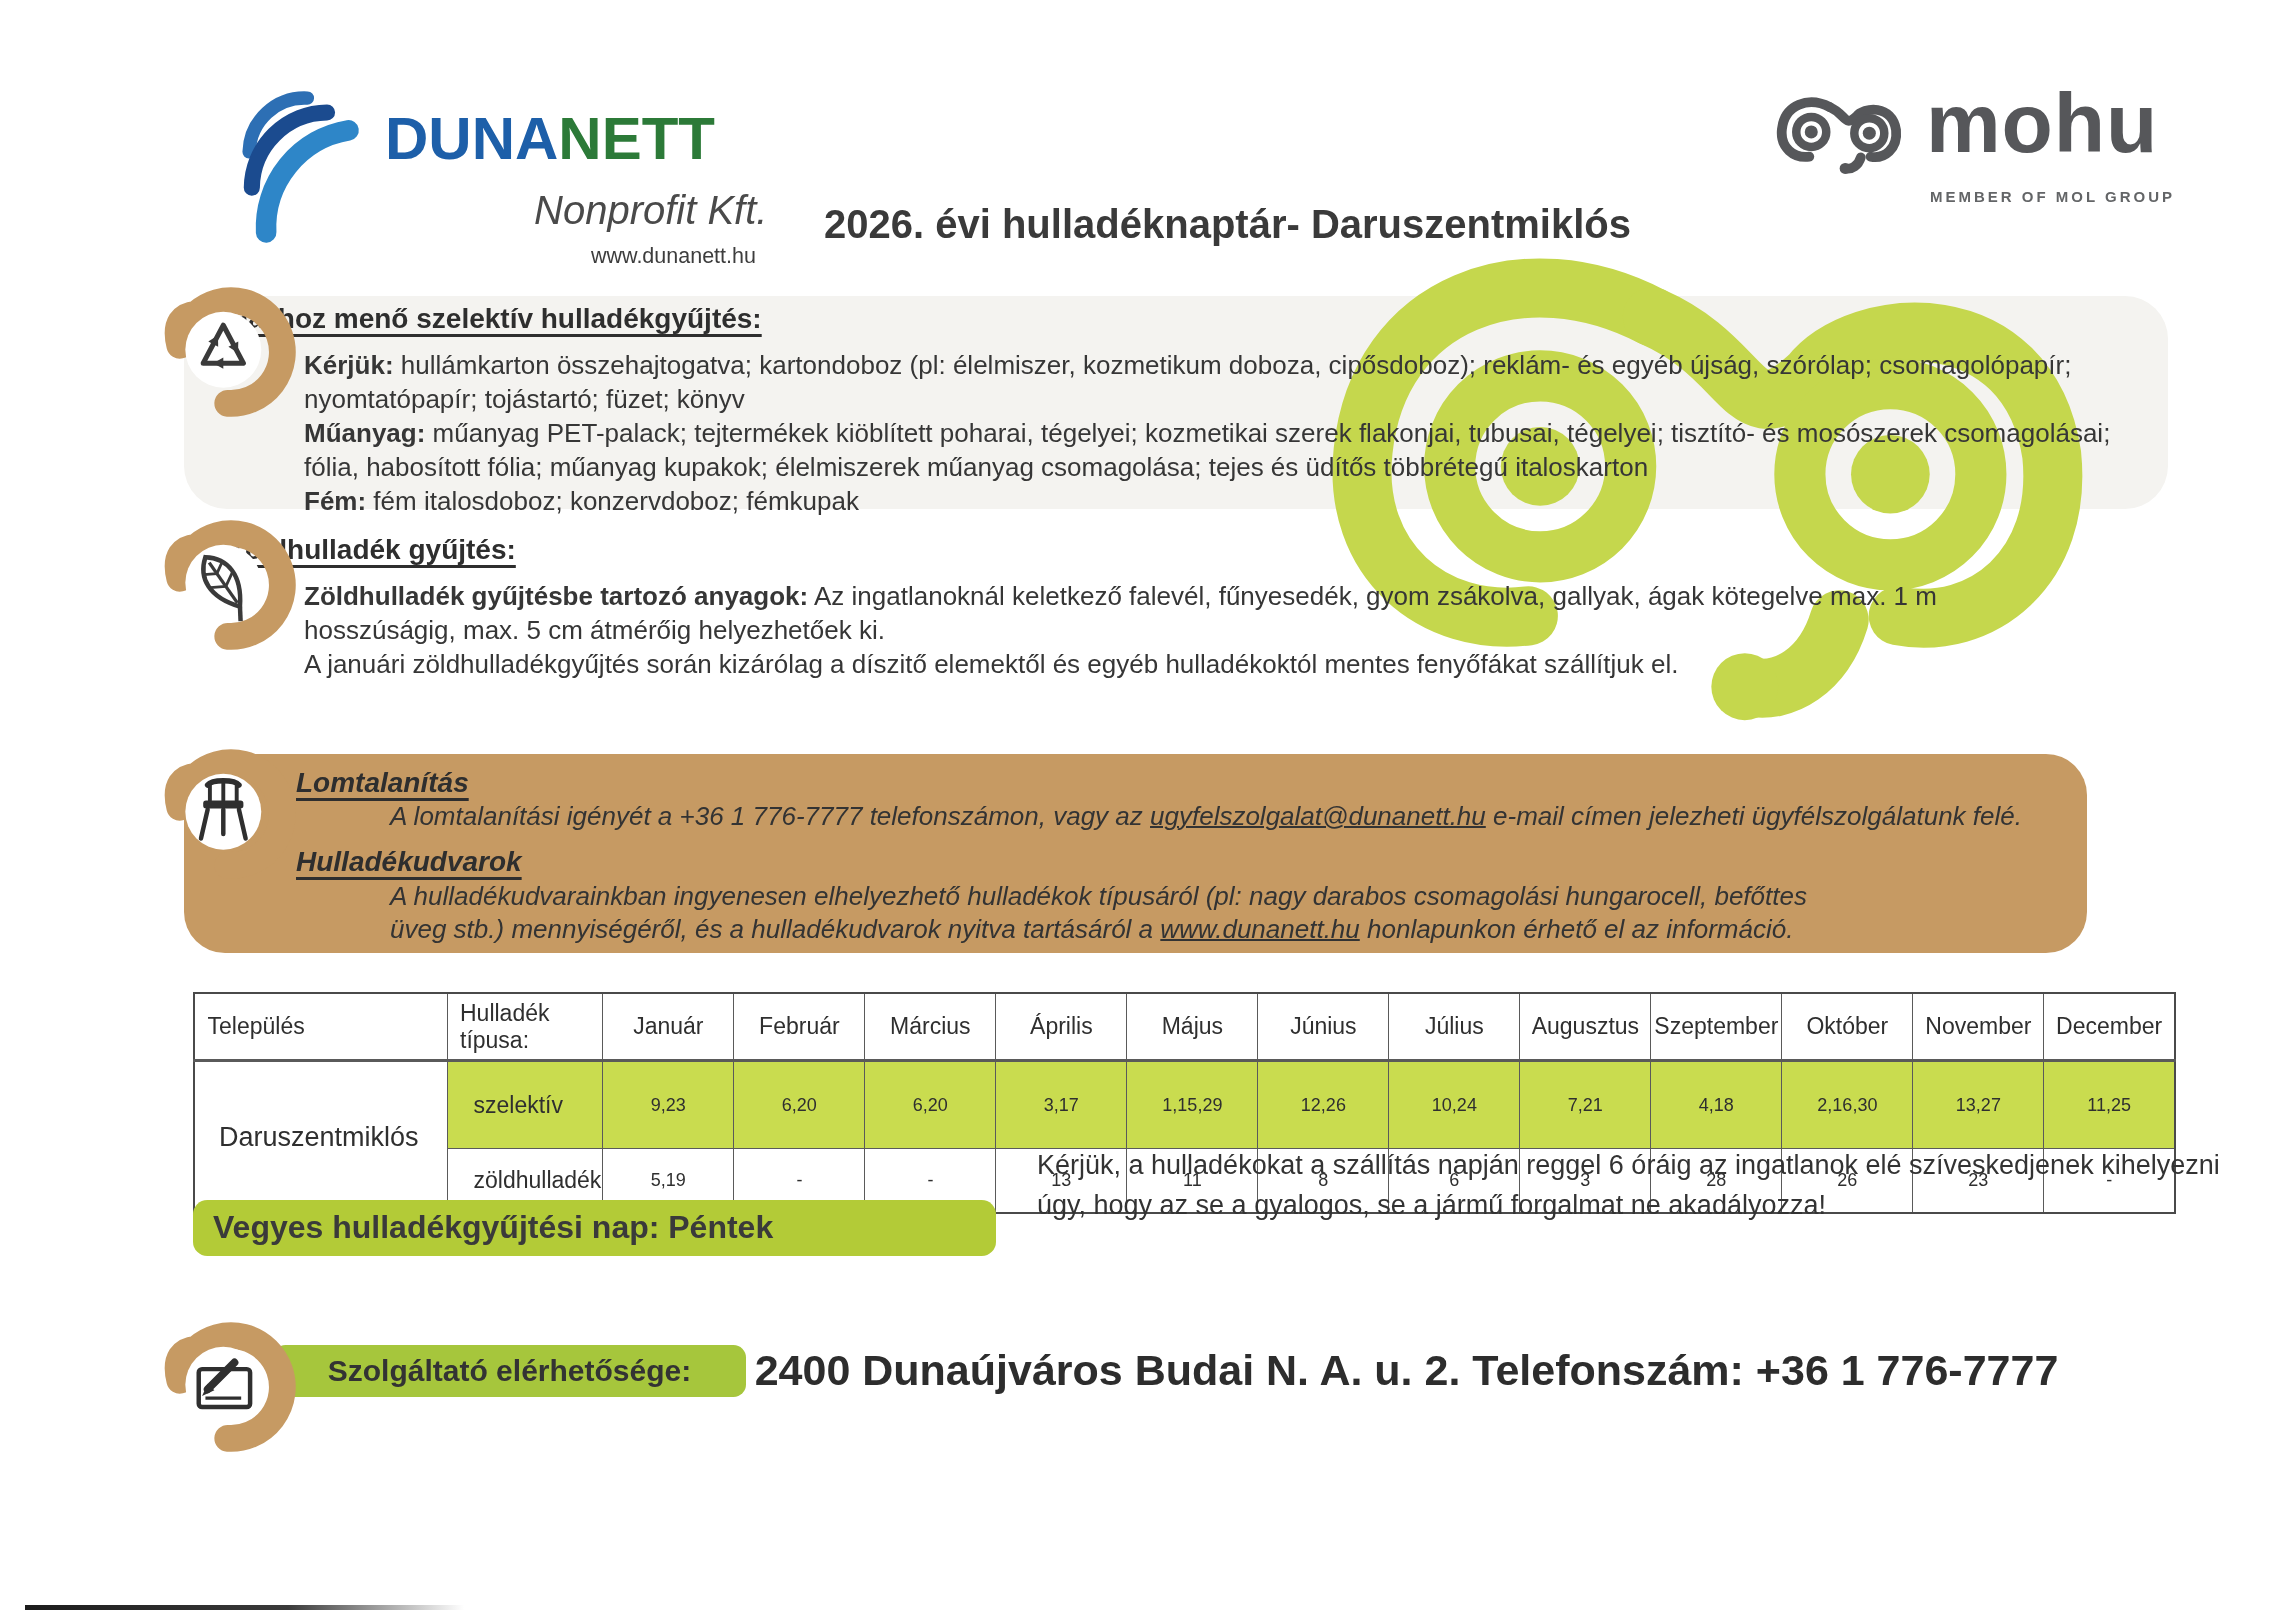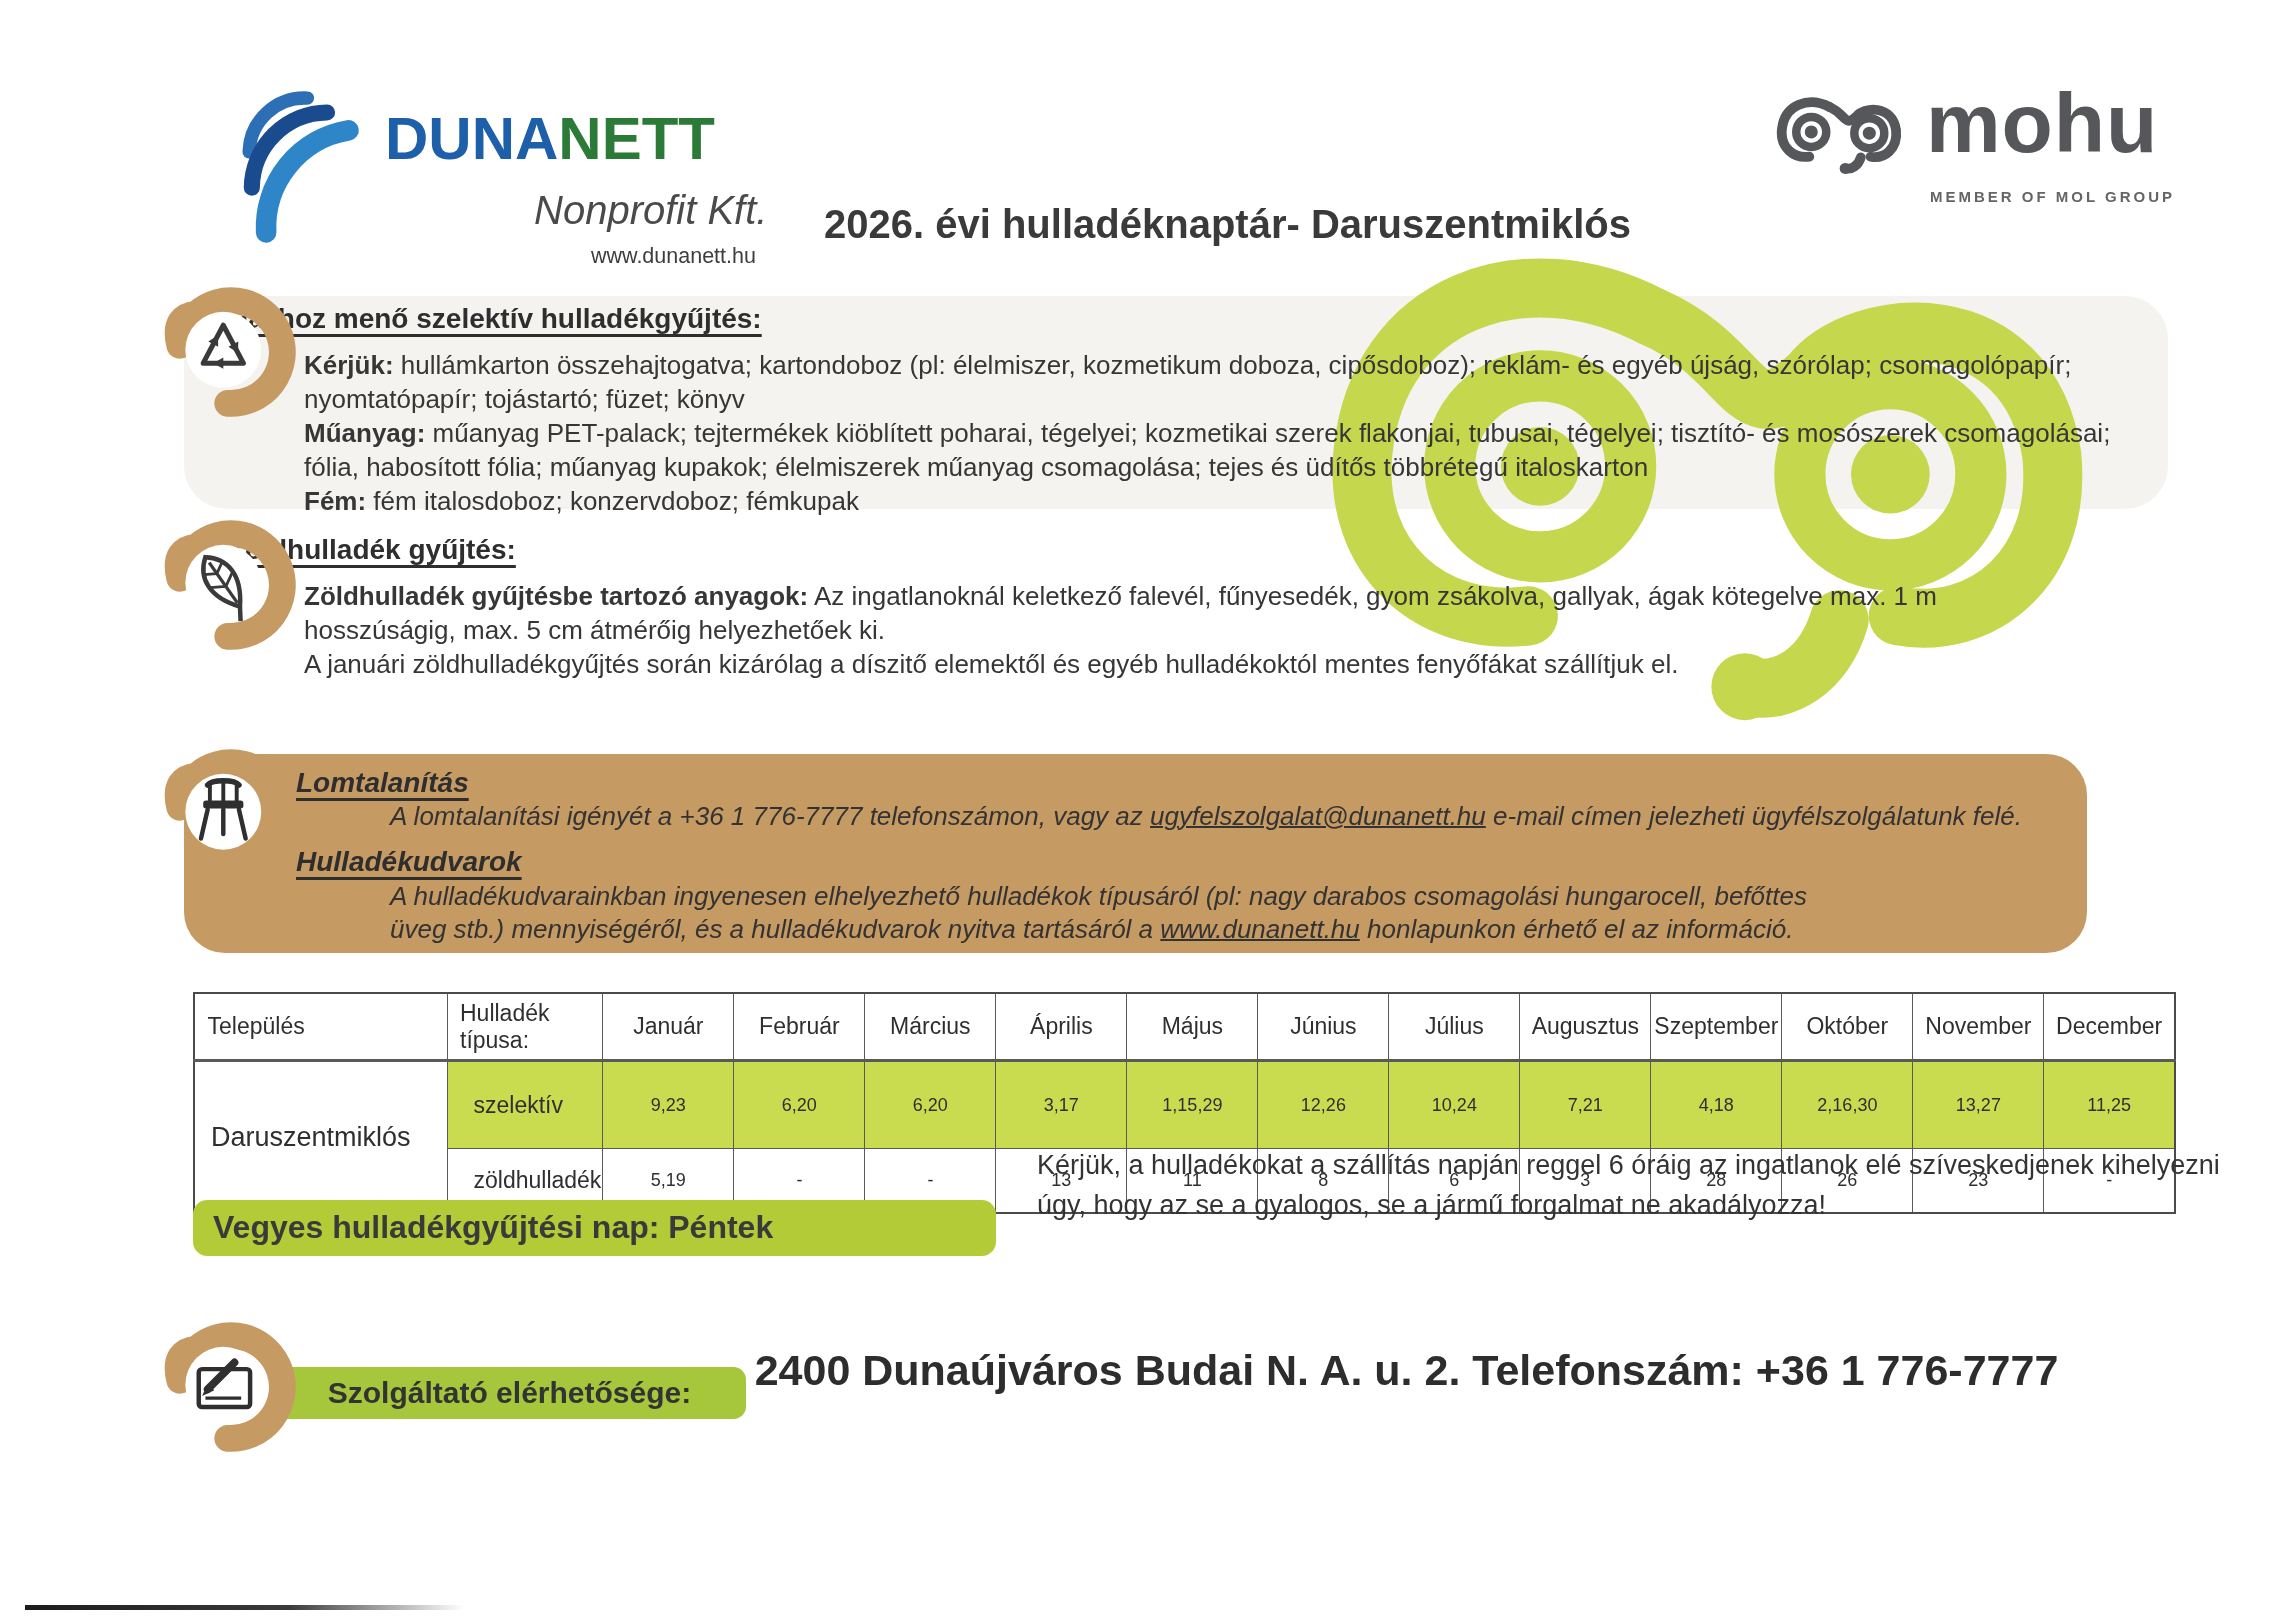--- a/index.html
+++ b/index.html
@@ -46,33 +46,33 @@
   
   .calendar-table{position:absolute;left:193px;top:992px;border-collapse:collapse;table-layout:fixed;
                   border:2.7px solid #4a4a4a;background:#fff;}
   .calendar-table th,.calendar-table td{border:1.8px solid #5a5a5a;overflow:hidden;}
   .calendar-table thead th{height:63px;font-size:23px;font-weight:normal;color:#2f2f2f;text-align:center;
                            border-bottom-width:3.6px;}
   .hleft{text-align:left !important;padding-left:12.5px;}
   .row-sel td{height:84px;}
   .row-zold td{height:61px;}
   .g{background:var(--table_green,#c9dc4f);}
-  .settlement{font-size:27px;text-align:left;padding-left:16px;color:#2f2f2f;}
+  .settlement{font-size:27px;text-align:left;padding-left:24px;color:#2f2f2f;}
   .type-cell{font-size:23px;text-align:left;padding-left:26px;color:#2f2f2f;}
   .val{font-size:18px;text-align:center;color:#2f2f2f;}
 
   
   .mixed-bar{position:absolute;left:193px;top:1200px;width:803px;height:56px;box-sizing:border-box;
              background:var(--bar_green,#b3cb37);border-radius:14.3px;padding-left:20px;
              font-size:32px;font-weight:bold;line-height:54px;color:#3a3a3a;white-space:nowrap;}
   .note{position:absolute;left:1037px;top:1145px;width:1209px;font-size:27px;line-height:40px;color:#333;}
 
   .footer-label{position:absolute;left:273px;top:1345px;width:473px;height:52px;
                 background:var(--label_green,#a6c63c);border-radius:12.5px;
-                font-size:30px;font-weight:bold;line-height:52px;text-align:center;color:#333;margin-top:22px;}
+                font-size:30px;font-weight:bold;line-height:52px;text-align:center;color:#333;}
   .contact{position:absolute;left:708px;top:1342px;width:1397px;text-align:center;
            font-size:43px;line-height:56px;font-weight:bold;color:#2d2d2d;}
   .contact div{white-space:nowrap;}
 
   .icon-badge{position:absolute;width:134px;height:134px;}
   #icon-recycle{left:163px;top:285px;}
   #icon-leaf{left:163px;top:518px;}
   #icon-chair{left:163px;top:747px;}
   #icon-pen{left:163px;top:1320px;}
 

